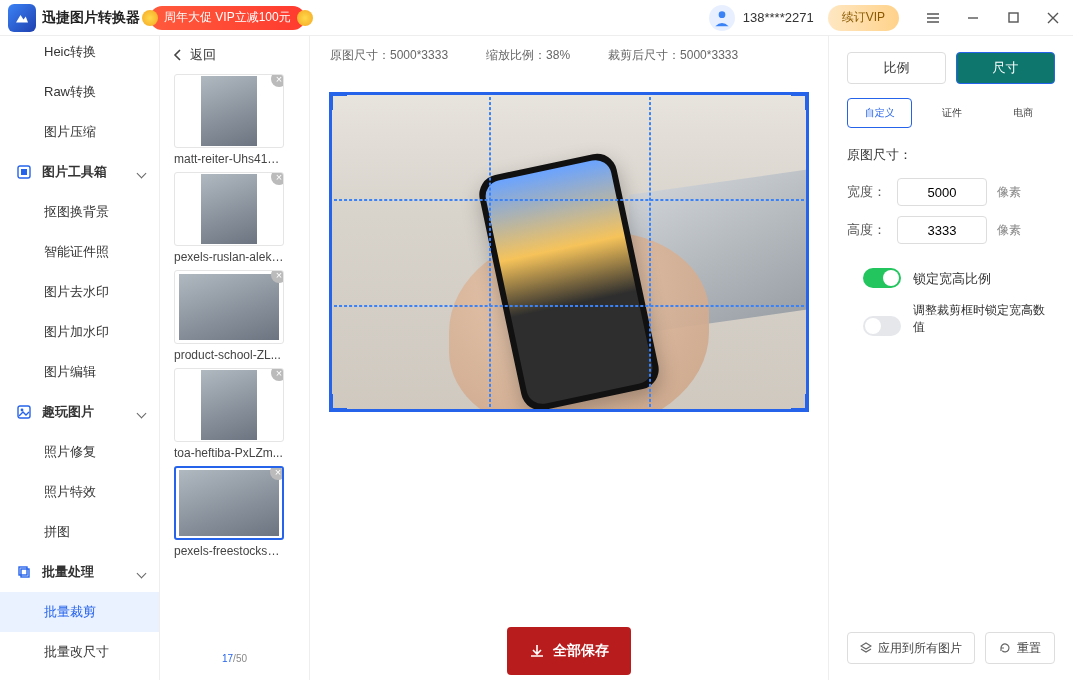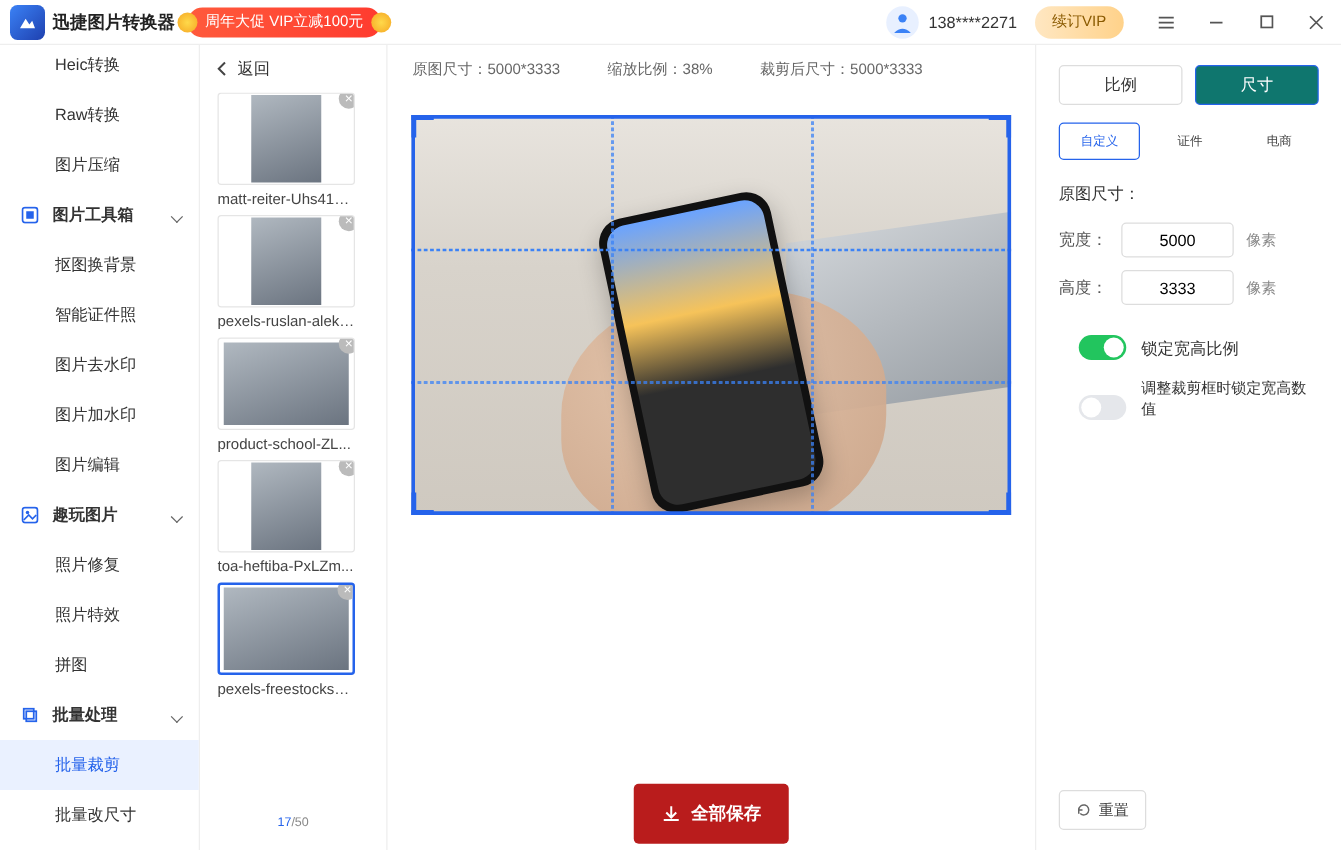--- a/index.html
+++ b/index.html
@@ -306,20 +306,26 @@
       <span>锁定宽高比例</span>
     </div>
     <div class="toggle-row">
       <div class="switch off">
           <div class="knob"></div>
         </div>
       <span style="font-size:12px">调整裁剪框时锁定宽高数值</span>
     </div>
     <div class="spacer2"></div>
     <div class="right-actions">
+      <div class="ghost-btn">
+        <svg width="12" height="12" viewBox="0 0 12 12">
+            <path d="M6 1 L11 4 L6 7 L1 4 Z M1 7 L6 10 L11 7" stroke="#666" fill="none" stroke-width="1.2"></path>
+          </svg>
+        <span>应用到所有图片</span>
+      </div>
       <div class="ghost-btn" style="flex:0 0 70px">
         <svg width="12" height="12" viewBox="0 0 12 12">
             <path d="M2 6 a4 4 0 1 1 1.2 2.8 M2 9 v-3 h3" stroke="#666" fill="none" stroke-width="1.2"></path>
           </svg>
         <span>重置</span>
       </div>
     </div>
   </div>
 </div>
 

